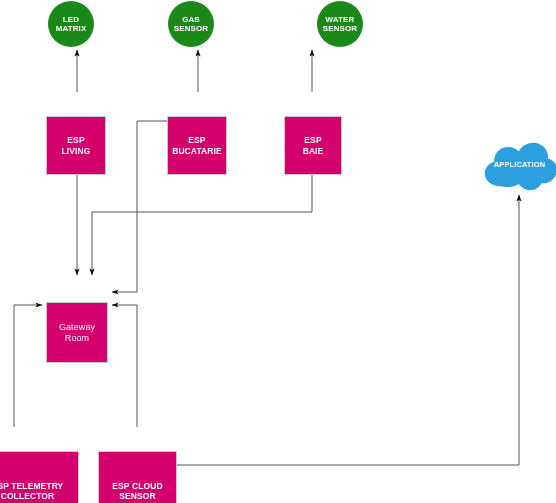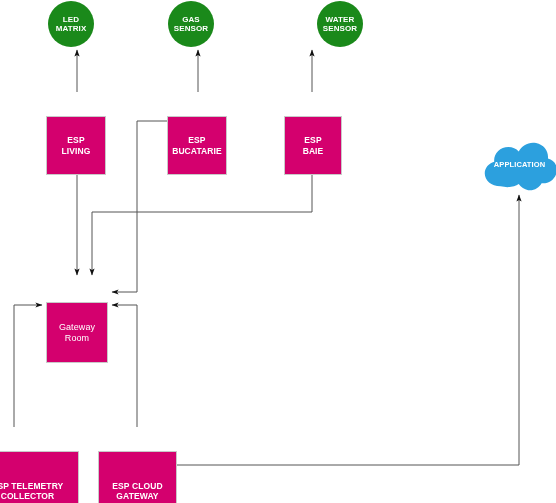--- a/index.html
+++ b/index.html
@@ -126,21 +126,21 @@
       <div class="node node-box gateway" style="left: 46px; top: 278px; width: 62px; height: 61px;">
         <span class="node-label">Gateway
 Room</span>
       </div>
       <div class="node node-box" style="left: -24px; top: 427px; width: 103px; height: 80px;">
         <span class="node-label">ESP TELEMETRY
 COLLECTOR</span>
       </div>
       <div class="node node-box" style="left: 98px; top: 427px; width: 79px; height: 80px;">
         <span class="node-label">ESP CLOUD
-GATEWAY</span>
+SENSOR</span>
       </div>
       <div class="node node-cloud" style="left: 480px; top: 140px; width: 79px; height: 51px;">
         <svg class="cloud-svg" viewBox="0 0 100 66" preserveAspectRatio="none">
           <path d="M26 60 C14 60 6 52 6 43 C6 36 11 30 18 28 C17 18 25 9 36 9 C41 9 46 11 49 15 C53 7 62 2 71 4 C81 6 87 15 86 24 C94 26 99 34 97 42 C95 51 87 57 78 56 C75 62 68 66 61 65 C56 64 52 61 49 57 C44 61 35 62 26 60 Z" fill="#2CA0DE"></path>
         </svg>
         <span class="node-label">APPLICATION</span>
       </div>
     </div>
 
 </div>

